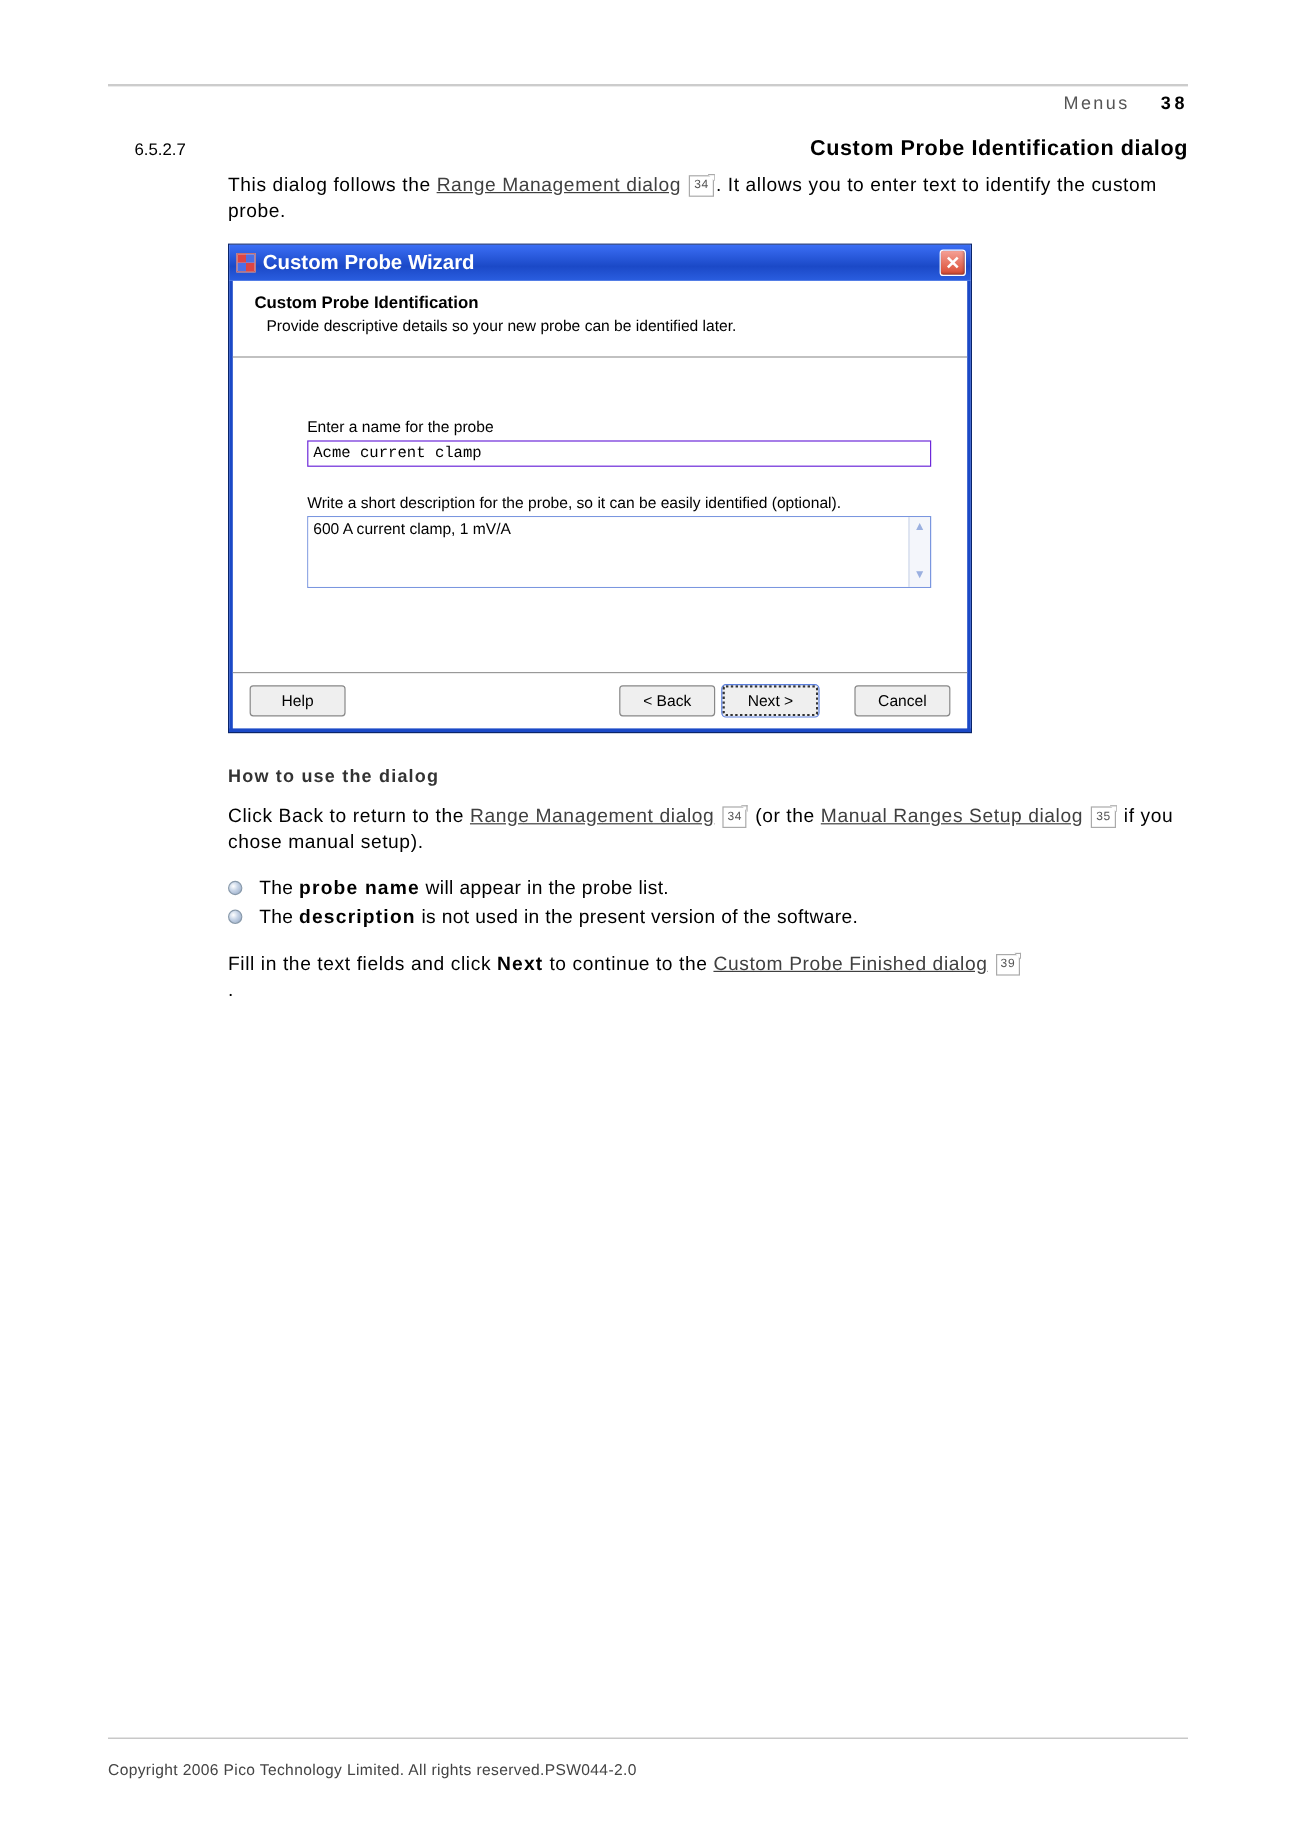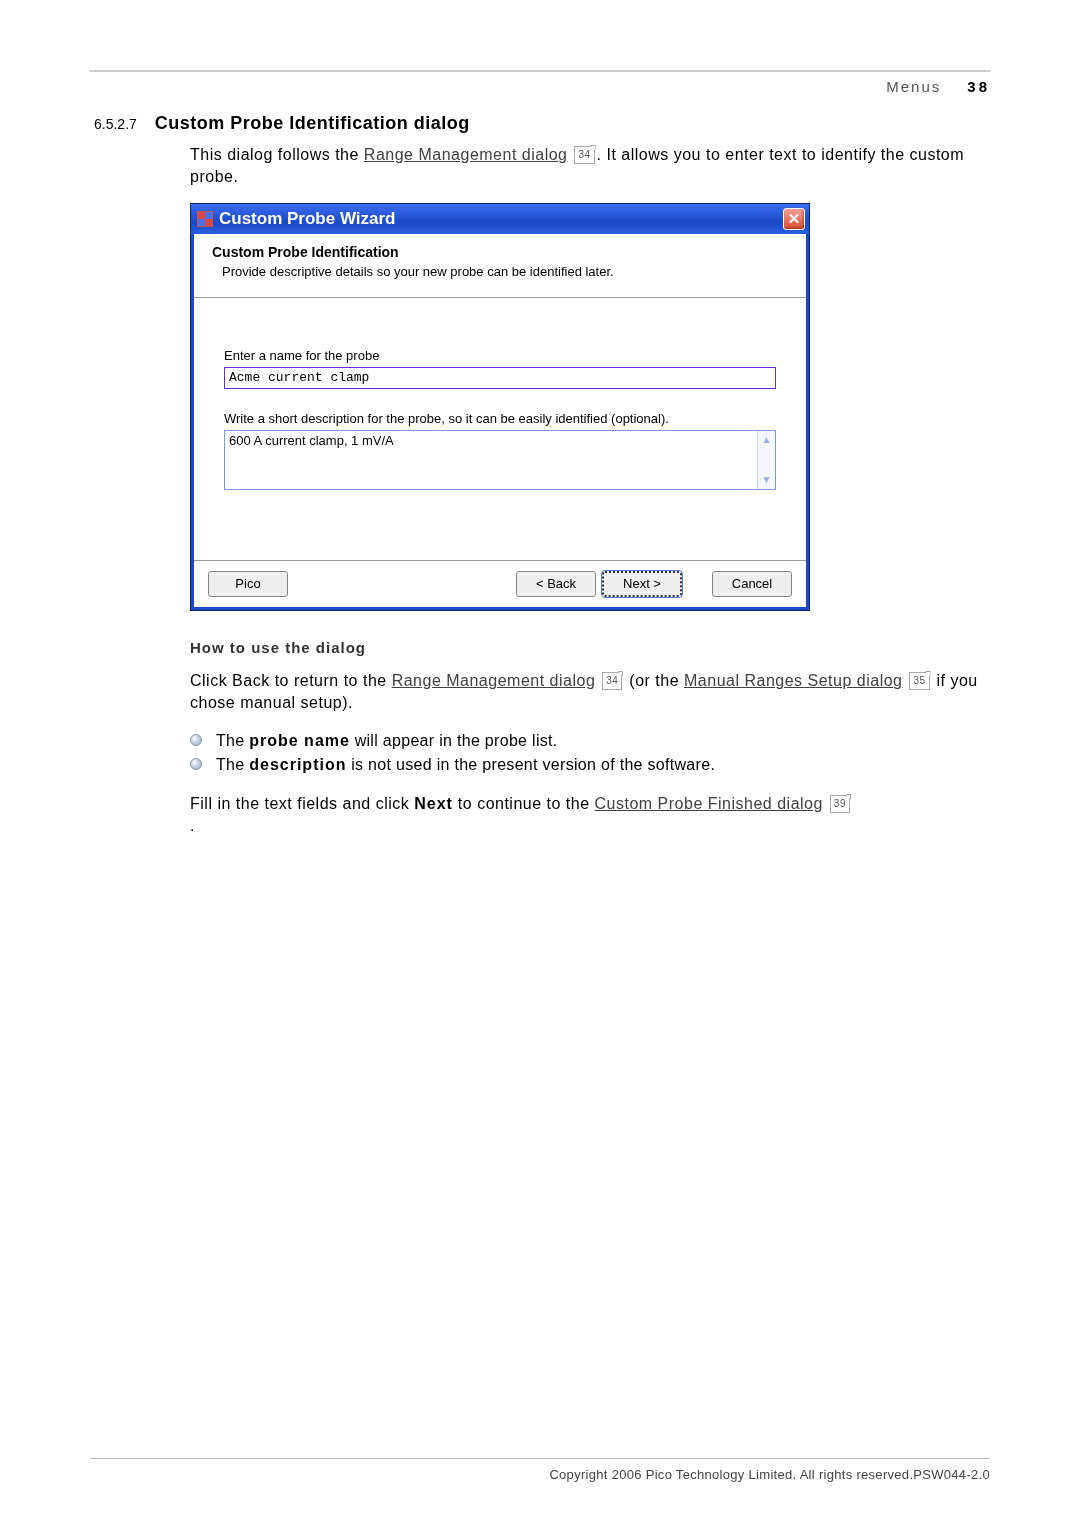--- a/index.html
+++ b/index.html
@@ -25,22 +25,23 @@
     font-size: 15px;
     letter-spacing: 2px;
     color: #555;
     margin-bottom: 18px;
   }
   .header-row .hmenus { margin-right: 26px; }
   .header-row .hpage { font-weight: bold; color: #000; letter-spacing: 3px; }
   .section-num-row {
     display: flex;
     align-items: baseline;
-    margin-left: 4px;
+    margin-left: 22px;
     margin-bottom: 10px;
+    justify-content: space-between;
   }
   .secnum {
     font-size: 14px;
     font-family: Verdana, sans-serif;
     color: #000;
     margin-right: 18px;
     font-weight: 400;
   }
   .sectitle {
     font-size: 18px;
@@ -142,20 +143,21 @@
     font-size: 14px;
     margin-bottom: 4px;
   }
   .subheader .sh-desc {
     font-size: 13px;
     margin-left: 10px;
     color: #000;
   }
   .form-area {
     padding: 50px 30px 70px 30px;
+    margin-left: 32px;
   }
   .form-label {
     font-size: 13px;
     margin-bottom: 4px;
   }
   .form-input {
     width: 100%;
     border: 1px solid #6d28d9;
     font-size: 13px;
     font-family: Liberation Mono, monospace;
@@ -240,23 +242,23 @@
     margin-top: 5px;
     flex-shrink: 0;
   }
   .bold { font-weight: bold; letter-spacing: 1px; }
   .footer {
     position: absolute;
     bottom: 46px;
     left: 90px;
     right: 90px;
     border-top: 1px solid #bbb;
-    padding-top: 8px;
-    display: flex;
-    justify-content: flex-end;
+    padding-top: 18px;
+    display: flex;
+    justify-content: flex-start;
     font-size: 13px;
     color: #444;
     letter-spacing: 0.3px;
   }
 </style>
 </head>
 <body>
 
 <div class="page">
   <div class="header-line"></div>
@@ -300,21 +302,21 @@
           <div class="form-label">Write a short description for the probe, so it can be easily identified (optional).</div>
           <div class="form-textarea-wrap">
             <textarea class="form-textarea" style="">600 A current clamp, 1 mV/A</textarea>
             <div class="ta-scroll">
               <div class="sb">▲</div>
               <div class="sb">▼</div>
             </div>
           </div>
         </div>
         <div class="button-row">
-          <button class="wiz-btn">Pico</button>
+          <button class="wiz-btn">Help</button>
           <span class="btn-spacer"></span>
           <button class="wiz-btn">&lt; Back</button>
           <span style="width:6px"></span>
           <button class="wiz-btn default">Next &gt;</button>
           <span style="width:30px"></span>
           <button class="wiz-btn">Cancel</button>
         </div>
       </div>
     </div>
   </div>

